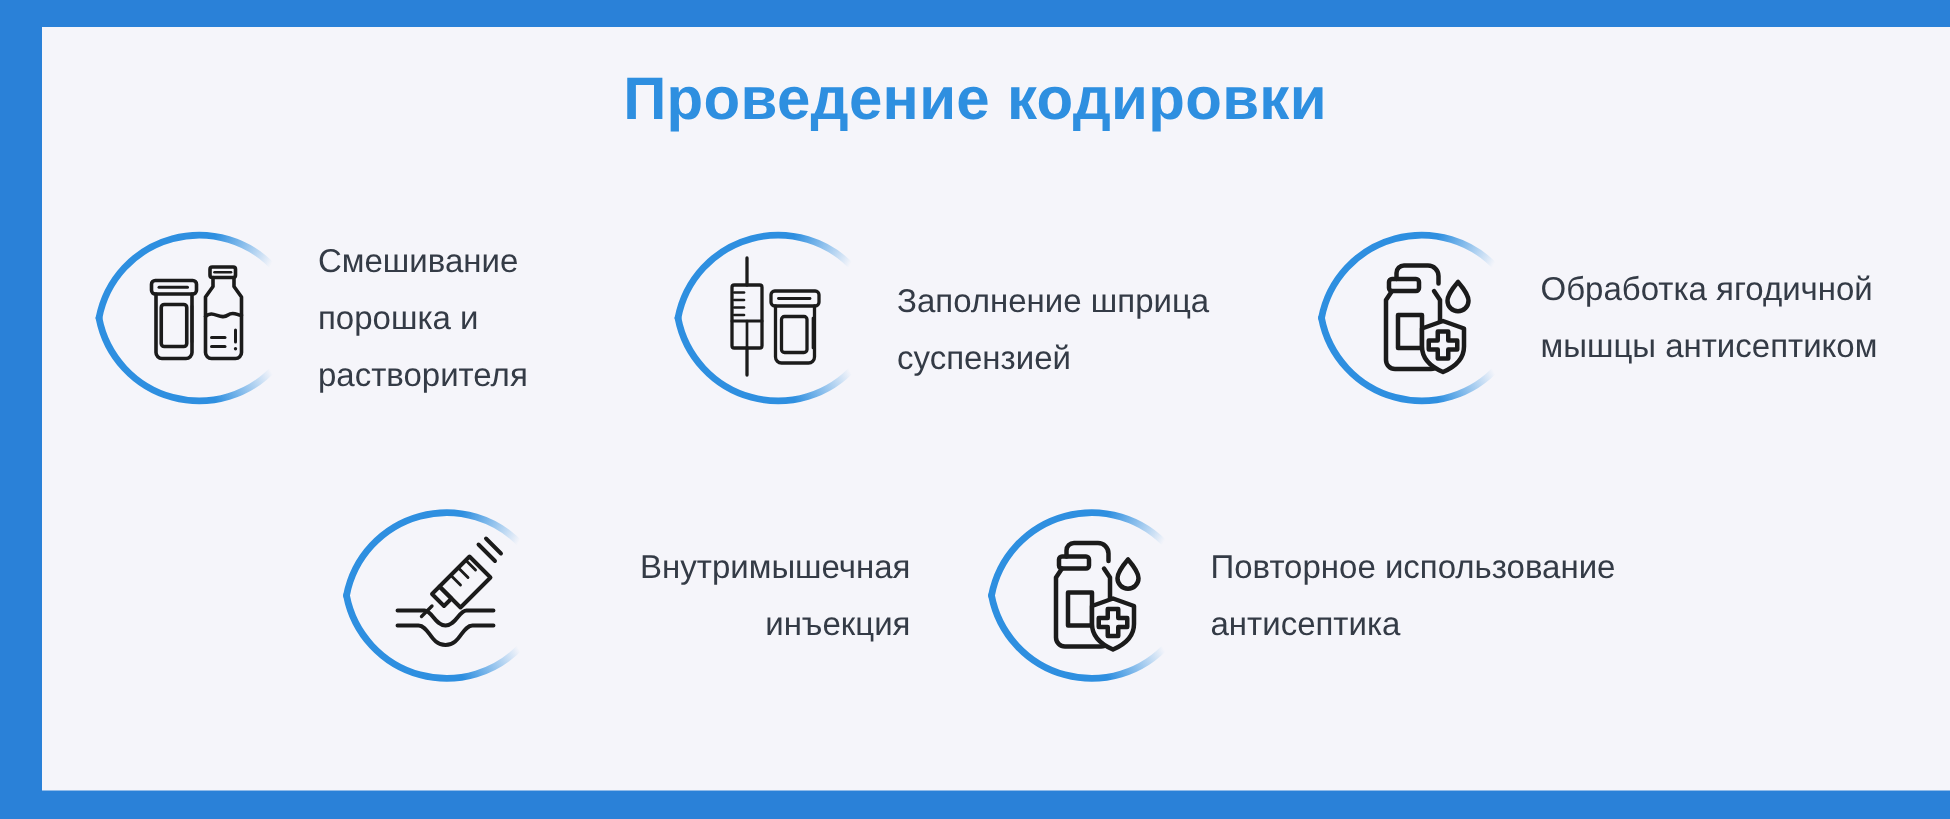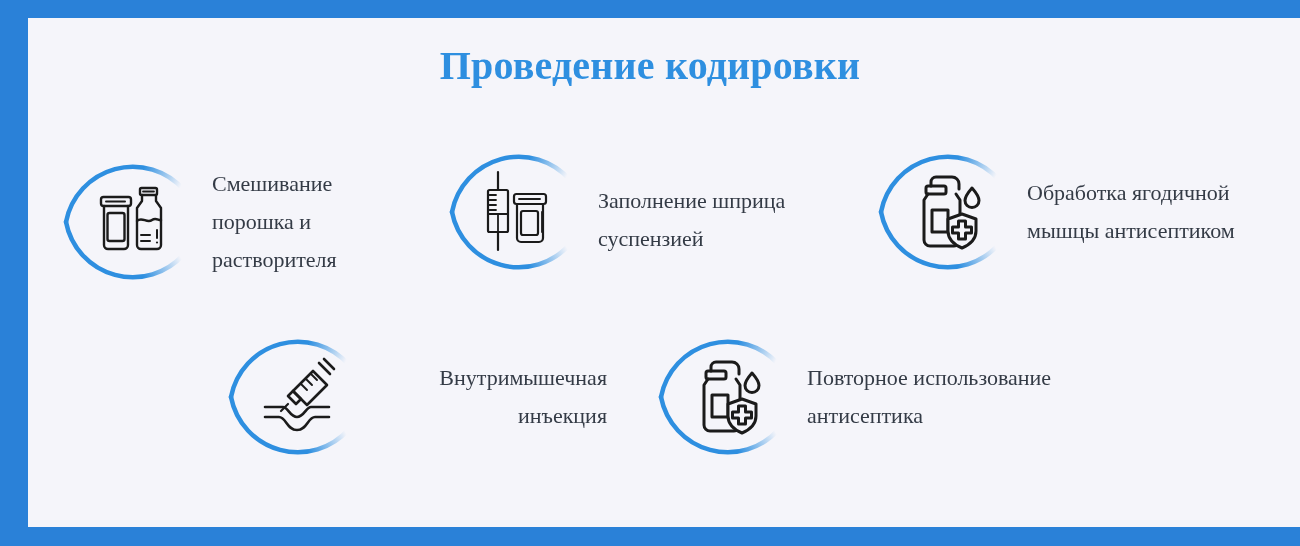--- a/index.html
+++ b/index.html
@@ -14,21 +14,20 @@
     background: #ffffff;
   }
 
   
   #poster {
     position: relative;
     width: 1300px;
     height: 546px;
     background: #2a81d8;
     box-sizing: border-box;
-    font-family: Liberation Serif, serif;
   }
 
   
   #panel {
     position: absolute;
     left: 28px;
     top: 18px;
     width: 1272px;
     height: 509px;
     background: #f5f5fa;
@@ -85,21 +84,21 @@
 
   .step-label {
     font-size: 22px;
     line-height: 38px;
     color: #343b46;
     white-space: pre-line;
     margin-left: 2px;
   }
 
   
-  #step-1 { left: 30px;  top: 128px; }
+  #step-1 { left: 30px;  top: 118px; }
   #step-1 .step-label { width: 200px; }
 
   #step-2 { left: 416px; top: 118px; }
   #step-2 .step-label { width: 260px; margin-top: 16px; }
 
   #step-3 { left: 845px; top: 118px; }
   #step-3 .step-label { width: 280px; }
 
   #step-4 { left: 195px; top: 303px; text-align: right; }
   #step-4 .step-label { width: 230px; }

